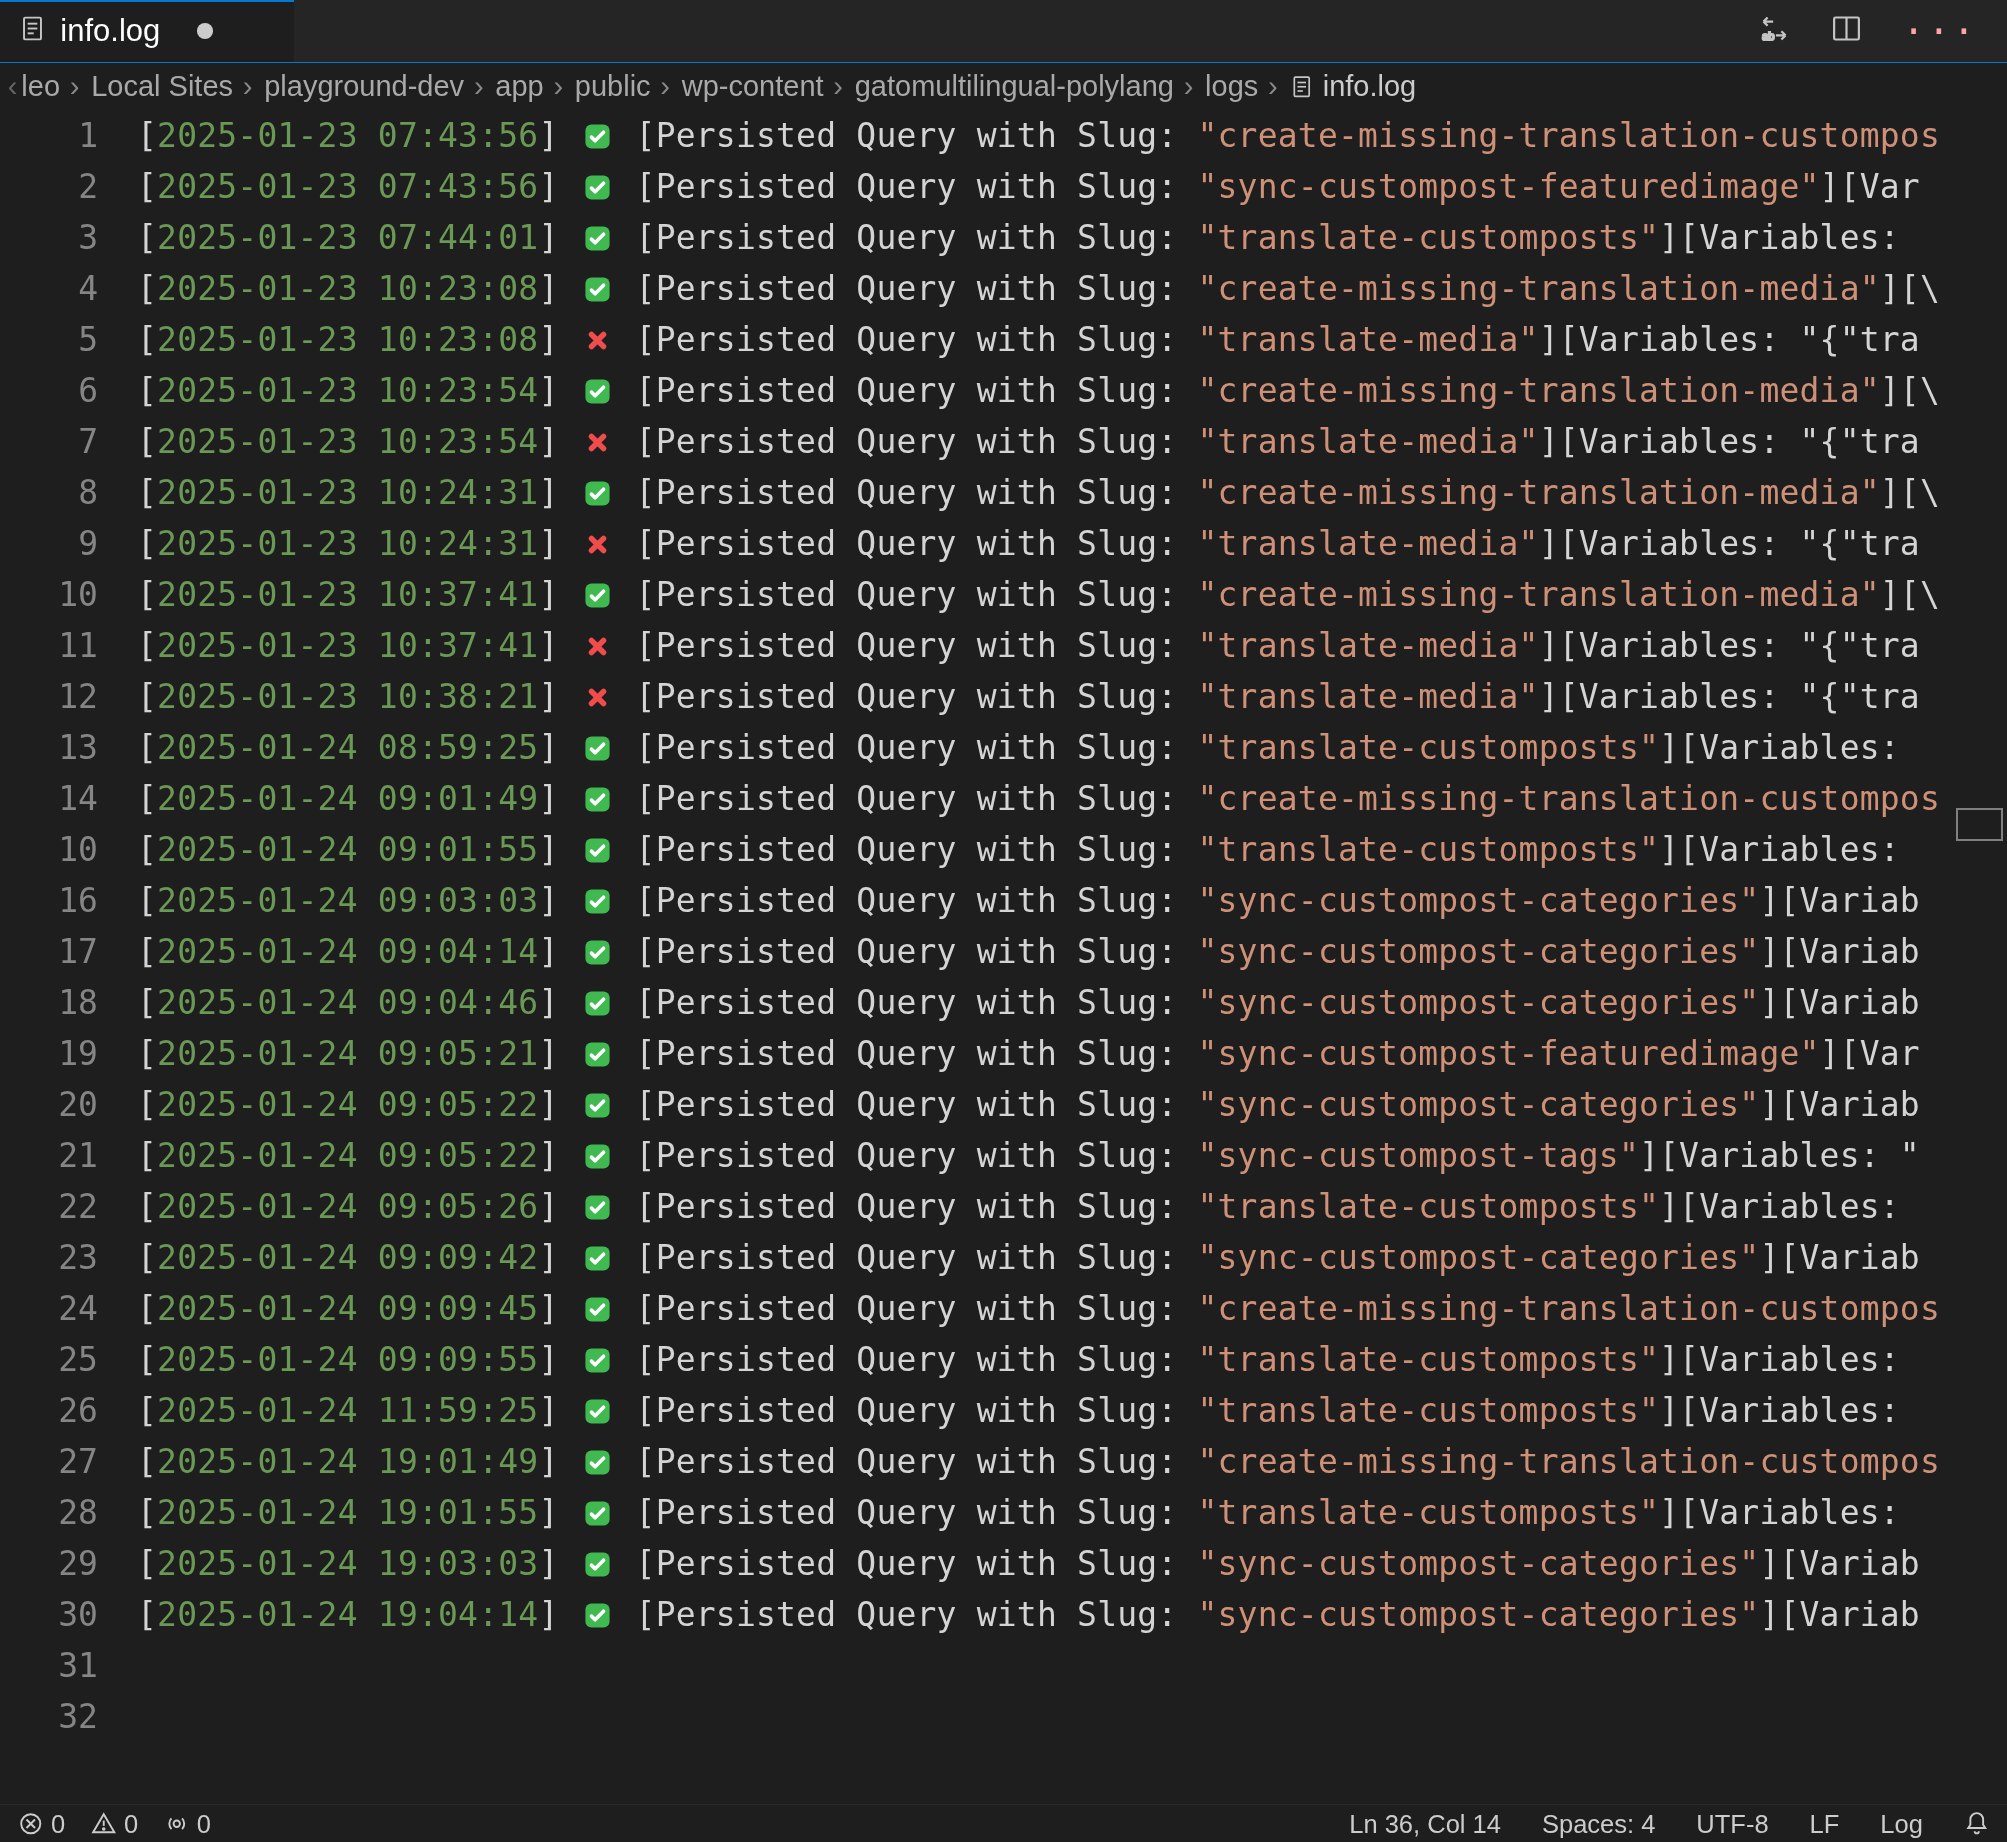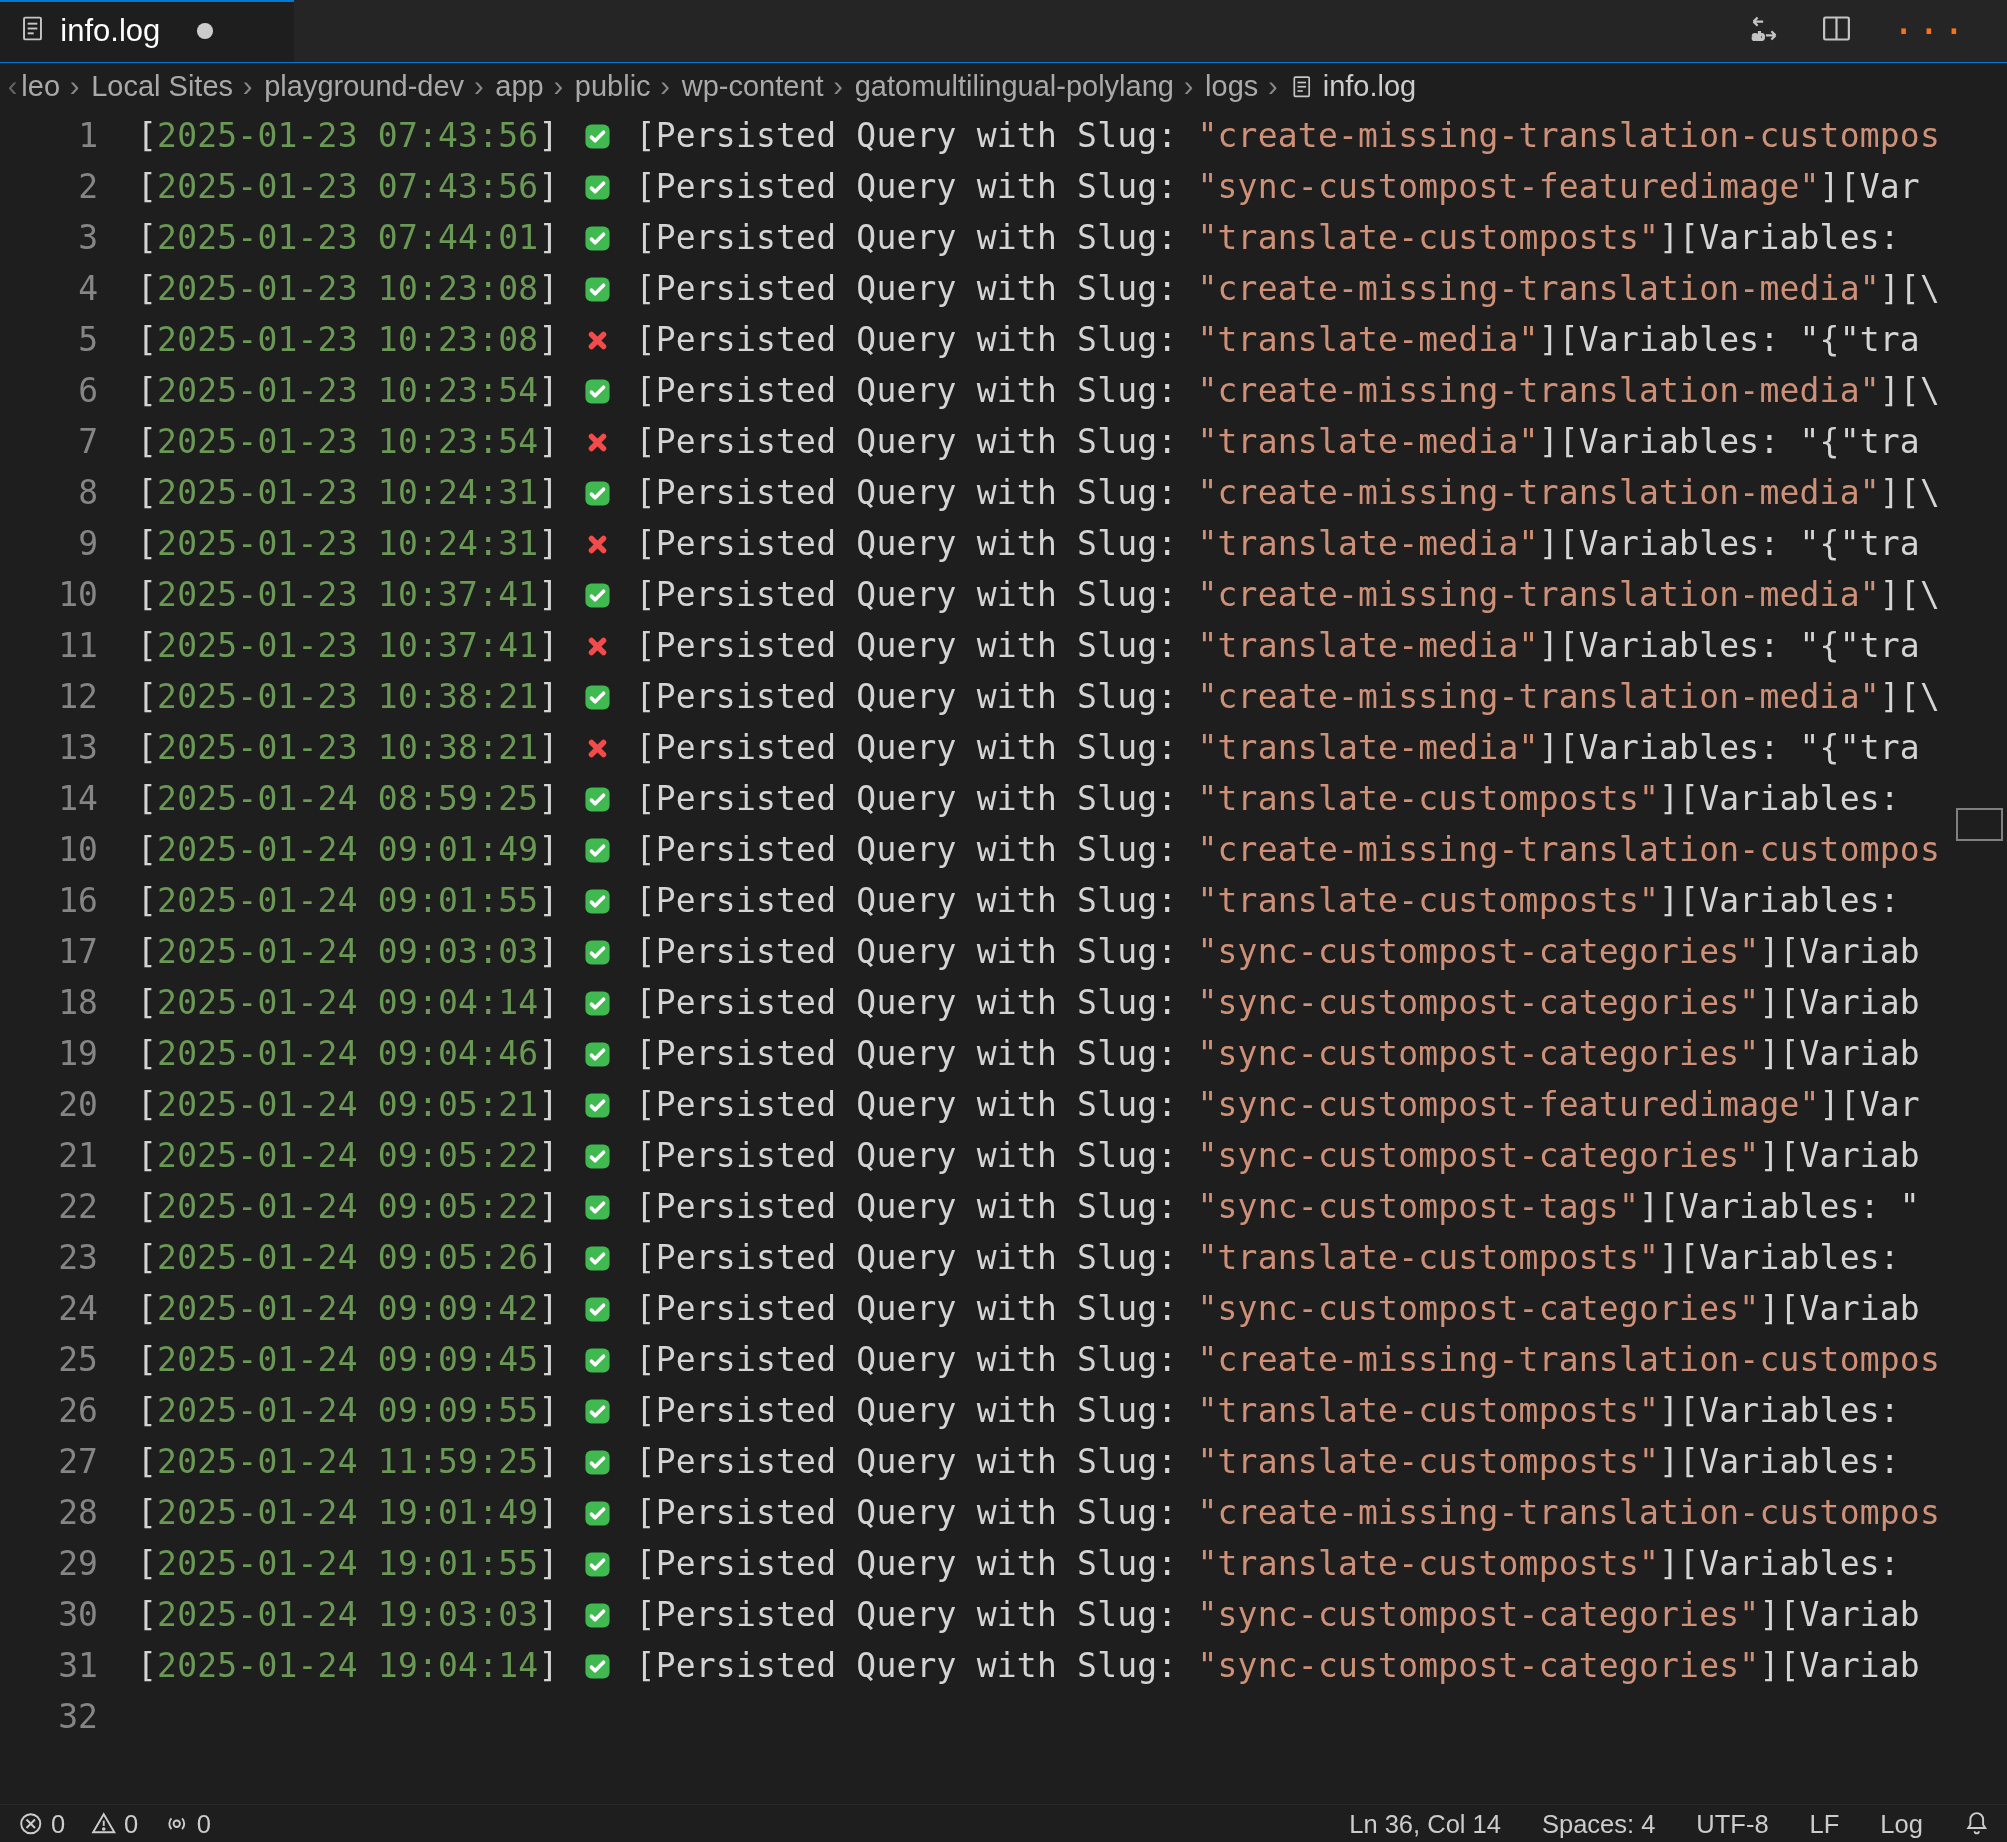--- a/index.html
+++ b/index.html
@@ -40,22 +40,22 @@
   .tab .tabname { font-size: 31px; font-family: -apple-system, "Segoe UI", sans-serif; }
   .tab .dirty-dot {
     width: 15.7px; height: 15.7px; border-radius: 50%;
     background: #cccccc; margin-left: 23.5px;
   }
   .titlebar-actions {
     margin-left: auto;
     display: flex;
     align-items: center;
     gap: 39px;
-    padding-right: 39px;
-    color: #f97316;
+    padding-right: 29px;
+    color: #fca5a5;
   }
   .titlebar-actions svg { width: 33px; height: 33px; }
   .titlebar-actions .ellipsis { font-size: 37px; letter-spacing: 2.9px; line-height: 1; }
   
   .breadcrumbs {
     height: 47px;
     background: #1e1e1e;
     color: #a9a9a9;
     font-family: -apple-system, "Segoe UI", sans-serif;
     font-size: 29px;
@@ -243,24 +243,21 @@
           </svg></span><span class="p"> [Persisted Query with Slug: </span><span class="st">"translate-media"</span><span class="p">][Variables: "{"tra</span></span><span class="line"><span class="p">[</span><span class="ts">2025-01-23 10:24:31</span><span class="p">] </span><span class="ic ok"><svg viewBox="0 0 24 24">
             <rect x="2" y="2" width="20" height="20" rx="5" fill="#3fb950"></rect>
             <path d="M7 12.5l3 3 7-7" stroke="#fff" stroke-width="3" fill="none" stroke-linecap="round" stroke-linejoin="round"></path>
           </svg></span><span class="p"> [Persisted Query with Slug: </span><span class="st">"create-missing-translation-media"</span><span class="p">][\</span></span><span class="line"><span class="p">[</span><span class="ts">2025-01-23 10:24:31</span><span class="p">] </span><span class="ic bad"><svg viewBox="0 0 24 24">
             <path d="M7 7 L17 17 M17 7 L7 17" stroke="#f14c4c" stroke-width="4.5" stroke-linecap="round"></path>
           </svg></span><span class="p"> [Persisted Query with Slug: </span><span class="st">"translate-media"</span><span class="p">][Variables: "{"tra</span></span><span class="line"><span class="p">[</span><span class="ts">2025-01-23 10:37:41</span><span class="p">] </span><span class="ic ok"><svg viewBox="0 0 24 24">
             <rect x="2" y="2" width="20" height="20" rx="5" fill="#3fb950"></rect>
             <path d="M7 12.5l3 3 7-7" stroke="#fff" stroke-width="3" fill="none" stroke-linecap="round" stroke-linejoin="round"></path>
           </svg></span><span class="p"> [Persisted Query with Slug: </span><span class="st">"create-missing-translation-media"</span><span class="p">][\</span></span><span class="line"><span class="p">[</span><span class="ts">2025-01-23 10:37:41</span><span class="p">] </span><span class="ic bad"><svg viewBox="0 0 24 24">
             <path d="M7 7 L17 17 M17 7 L7 17" stroke="#f14c4c" stroke-width="4.5" stroke-linecap="round"></path>
-          </svg></span><span class="p"> [Persisted Query with Slug: </span><span class="st">"translate-media"</span><span class="p">][Variables: "{"tra</span></span><span class="line"><span class="p">[</span><span class="ts">2025-01-23 10:38:21</span><span class="p">] </span><span class="ic ok"><svg viewBox="0 0 24 24">
-            <rect x="2" y="2" width="20" height="20" rx="5" fill="#3fb950"></rect>
-            <path d="M7 12.5l3 3 7-7" stroke="#fff" stroke-width="3" fill="none" stroke-linecap="round" stroke-linejoin="round"></path>
-          </svg></span><span class="p"> [Persisted Query with Slug: </span><span class="st">"create-missing-translation-media"</span><span class="p">][\</span></span><span class="line"><span class="p">[</span><span class="ts">2025-01-23 10:38:21</span><span class="p">] </span><span class="ic bad"><svg viewBox="0 0 24 24">
+          </svg></span><span class="p"> [Persisted Query with Slug: </span><span class="st">"translate-media"</span><span class="p">][Variables: "{"tra</span></span><span class="line"><span class="p">[</span><span class="ts">2025-01-23 10:38:21</span><span class="p">] </span><span class="ic bad"><svg viewBox="0 0 24 24">
             <path d="M7 7 L17 17 M17 7 L7 17" stroke="#f14c4c" stroke-width="4.5" stroke-linecap="round"></path>
           </svg></span><span class="p"> [Persisted Query with Slug: </span><span class="st">"translate-media"</span><span class="p">][Variables: "{"tra</span></span><span class="line"><span class="p">[</span><span class="ts">2025-01-24 08:59:25</span><span class="p">] </span><span class="ic ok"><svg viewBox="0 0 24 24">
             <rect x="2" y="2" width="20" height="20" rx="5" fill="#3fb950"></rect>
             <path d="M7 12.5l3 3 7-7" stroke="#fff" stroke-width="3" fill="none" stroke-linecap="round" stroke-linejoin="round"></path>
           </svg></span><span class="p"> [Persisted Query with Slug: </span><span class="st">"translate-customposts"</span><span class="p">][Variables: </span></span><span class="line"><span class="p">[</span><span class="ts">2025-01-24 09:01:49</span><span class="p">] </span><span class="ic ok"><svg viewBox="0 0 24 24">
             <rect x="2" y="2" width="20" height="20" rx="5" fill="#3fb950"></rect>
             <path d="M7 12.5l3 3 7-7" stroke="#fff" stroke-width="3" fill="none" stroke-linecap="round" stroke-linejoin="round"></path>
           </svg></span><span class="p"> [Persisted Query with Slug: </span><span class="st">"create-missing-translation-custompos</span><span class="p"></span></span><span class="line"><span class="p">[</span><span class="ts">2025-01-24 09:01:55</span><span class="p">] </span><span class="ic ok"><svg viewBox="0 0 24 24">
             <rect x="2" y="2" width="20" height="20" rx="5" fill="#3fb950"></rect>
             <path d="M7 12.5l3 3 7-7" stroke="#fff" stroke-width="3" fill="none" stroke-linecap="round" stroke-linejoin="round"></path>

